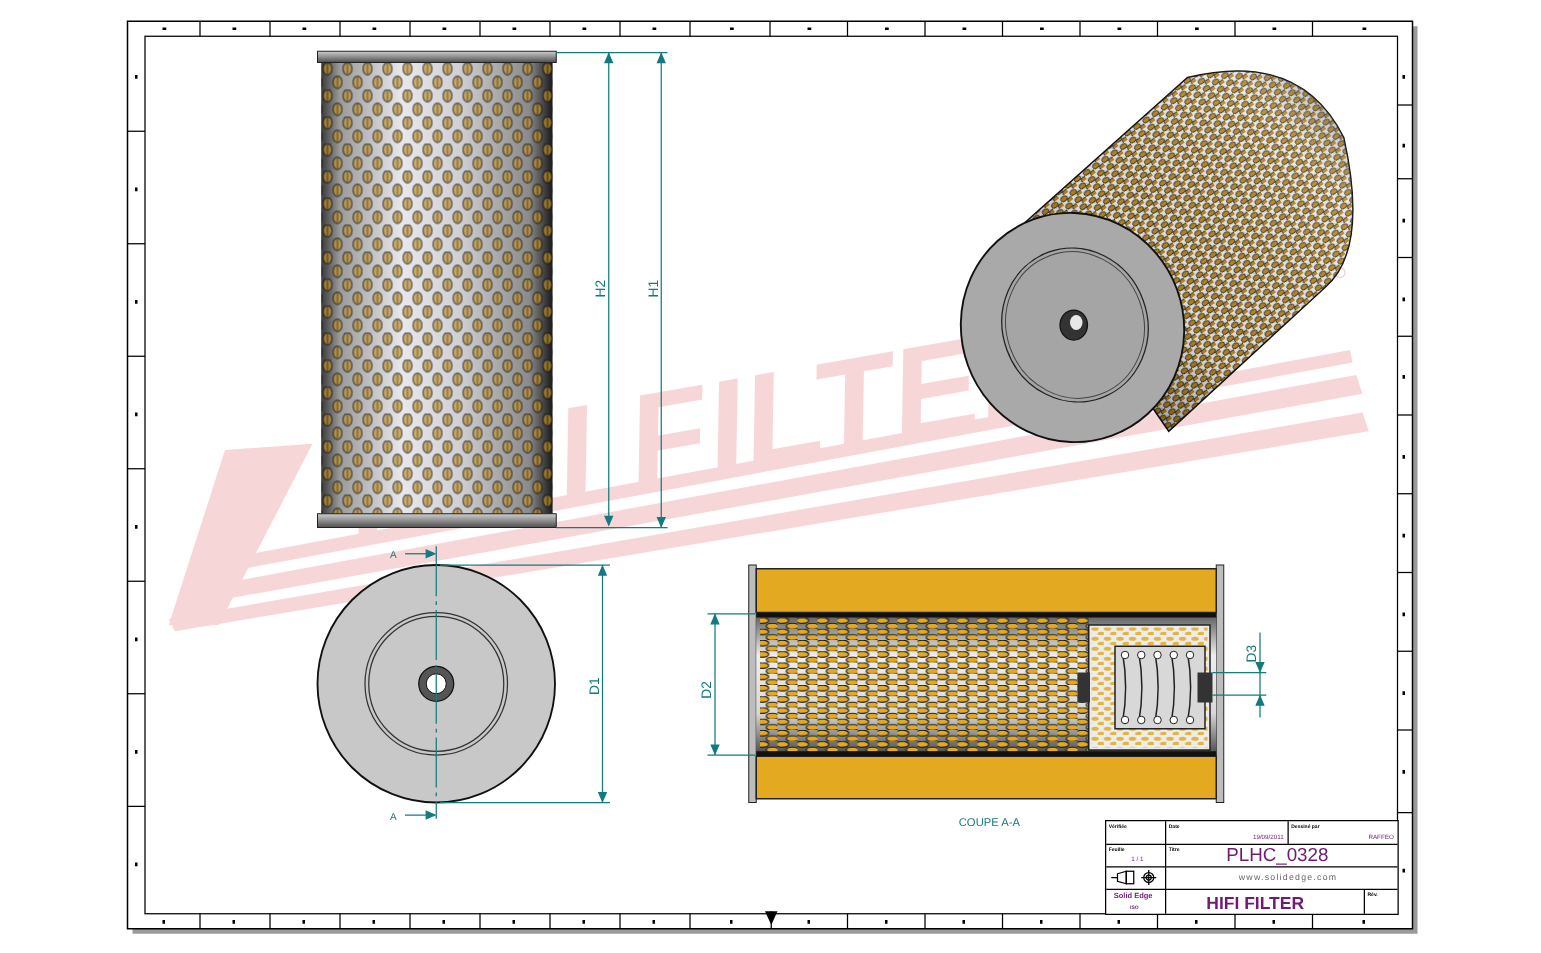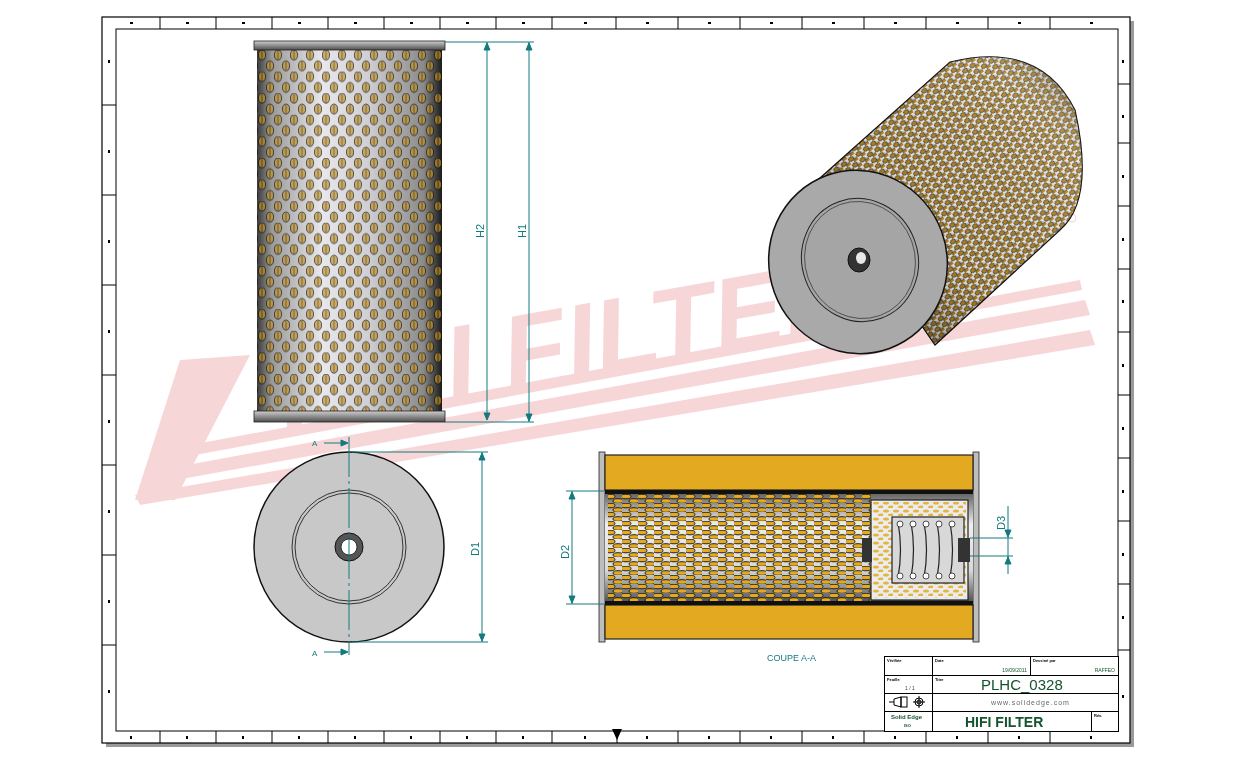--- a/index.html
+++ b/index.html
@@ -2,21 +2,21 @@
 <html><head>
 <meta charset="utf-8">
 <style>
   html, body { margin:0; padding:0; background:#ffffff; }
   body { width:1233px; height:762px; position:relative; overflow:hidden; font-family:"Liberation Sans", sans-serif; }
   .sheet { position:absolute; left:0; top:0; width:1233px; height:762px; background:#ffffff; }
   .abs { position:absolute; }
   .tb { position:absolute; left:884px; top:656px; width:233px; height:74px; border:1.5px solid #000; background:#fff; font-family:"Liberation Sans", sans-serif; }
   .tb .cell { position:absolute; border-right:1px solid #000; border-bottom:1px solid #000; box-sizing:border-box; }
   .tb .lbl { position:absolute; left:2px; top:1px; font-size:4px; font-weight:bold; color:#000; }
-  .tb .val { position:absolute; font-size:5px; color:#14532d; }
+  .tb .val { position:absolute; font-size:5px; color:#701a75; }
   .red { color:#d9262b; }
   svg text { font-family:"Liberation Sans", sans-serif; }
 </style>
 </head>
 <body>
 
 <div class="sheet">
 
   <svg class="abs" style="left:0;top:0" width="1233" height="762">
 

